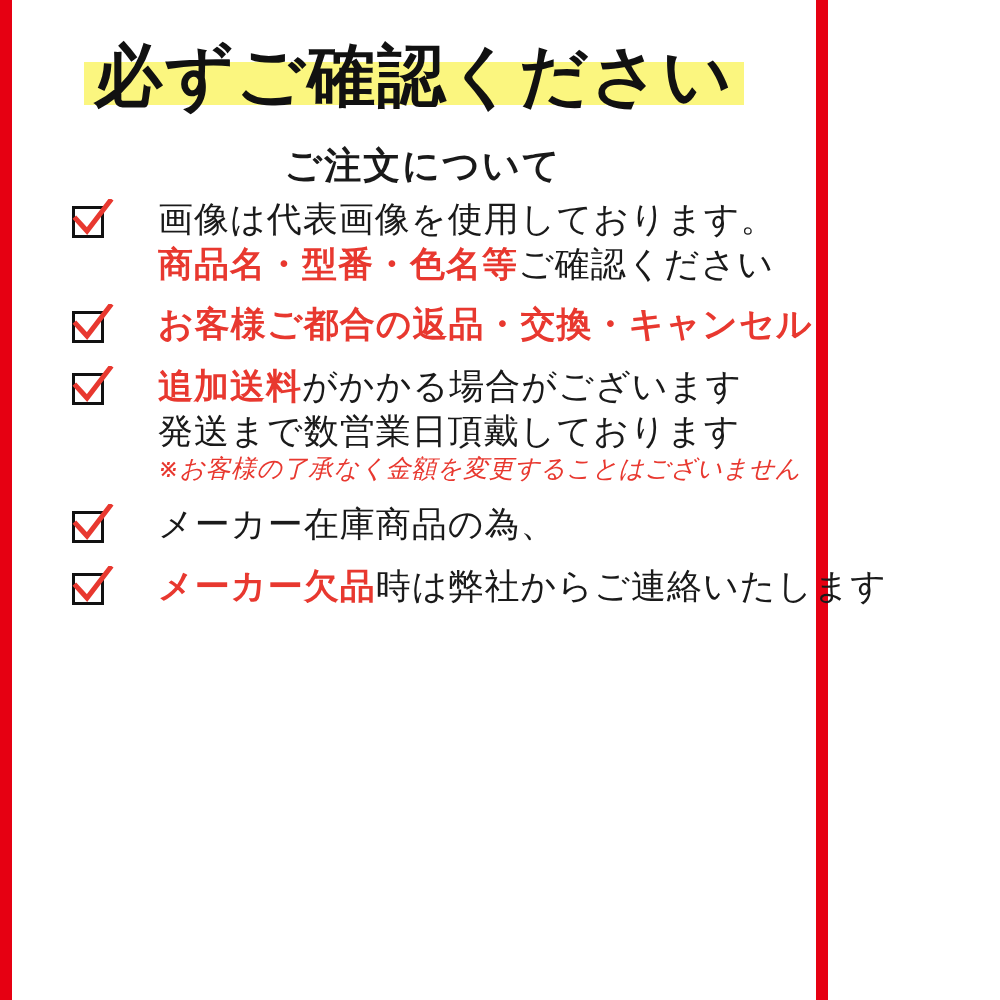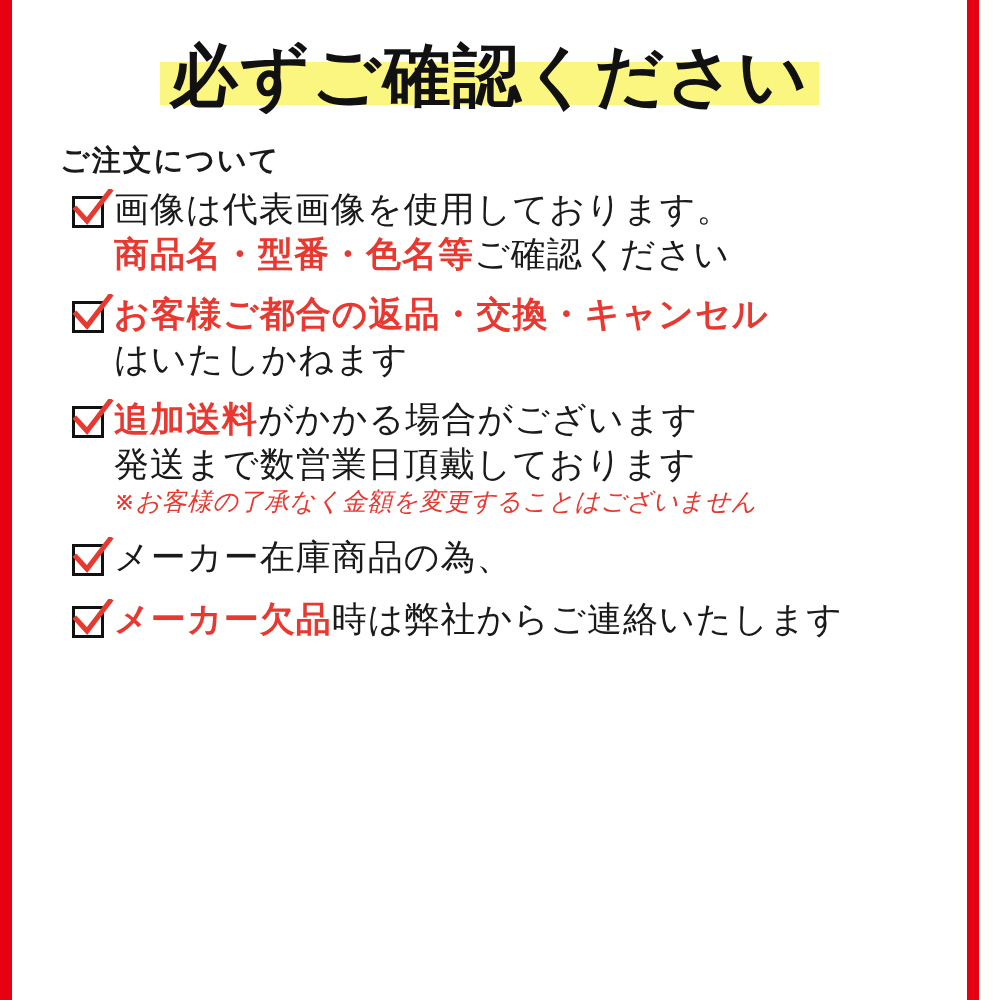--- a/index.html
+++ b/index.html
@@ -8,21 +8,21 @@
   }
   body {
     width: 1000px;
     height: 1000px;
     background: #ffffff;
     font-family: "DejaVu Sans", "Liberation Sans", sans-serif;
     overflow: hidden;
   }
   .page {
     position: relative;
-    width: 979px;
+    width: 828px;
     height: 1000px;
     box-sizing: border-box;
     background: #ffffff;
   }
   
   .edge {
     position: absolute;
     top: 0;
     width: 12px;
     height: 1000px;
@@ -66,35 +66,37 @@
     background: #fbf67f;
     z-index: 0;
   }
   .title .txt {
     position: relative;
     z-index: 1;
   }
 
   
   .section-heading {
-    font-size: 29px;
+    font-size: 37px;
     font-weight: bold;
     color: #1a1a1a;
     letter-spacing: 2px;
     margin: 6px 0 6px 18px;
+    text-align: center;
   }
   .section-heading.second {
     margin-top: 22px;
   }
 
   
   .item {
     display: flex;
     align-items: flex-start;
     margin: 0 0 16px 28px;
+    gap: 44px;
   }
   .check {
     flex: 0 0 auto;
     width: 40px;
     height: 40px;
     position: relative;
     margin-top: 6px;
     margin-right: 4px;
   }
   .check .box {
@@ -163,21 +165,20 @@
         </div>
         <div class="item">
           <span class="check">
             <span class="box"></span>
             <svg width="44" height="44" viewBox="0 0 44 44">
               <path d="M6 20 L17 32 L40 2" fill="none" stroke="#e8382f" stroke-width="5" stroke-linecap="square"></path>
             </svg>
           </span>
           <div class="lines">
             <div class="line"><span class="red">お客様ご都合の返品・交換・キャンセル</span></div>
-            <div class="line"><span class="blk">はいたしかねます</span></div>
           </div>
         </div>
         <div class="item">
           <span class="check">
             <span class="box"></span>
             <svg width="44" height="44" viewBox="0 0 44 44">
               <path d="M6 20 L17 32 L40 2" fill="none" stroke="#e8382f" stroke-width="5" stroke-linecap="square"></path>
             </svg>
           </span>
           <div class="lines">

